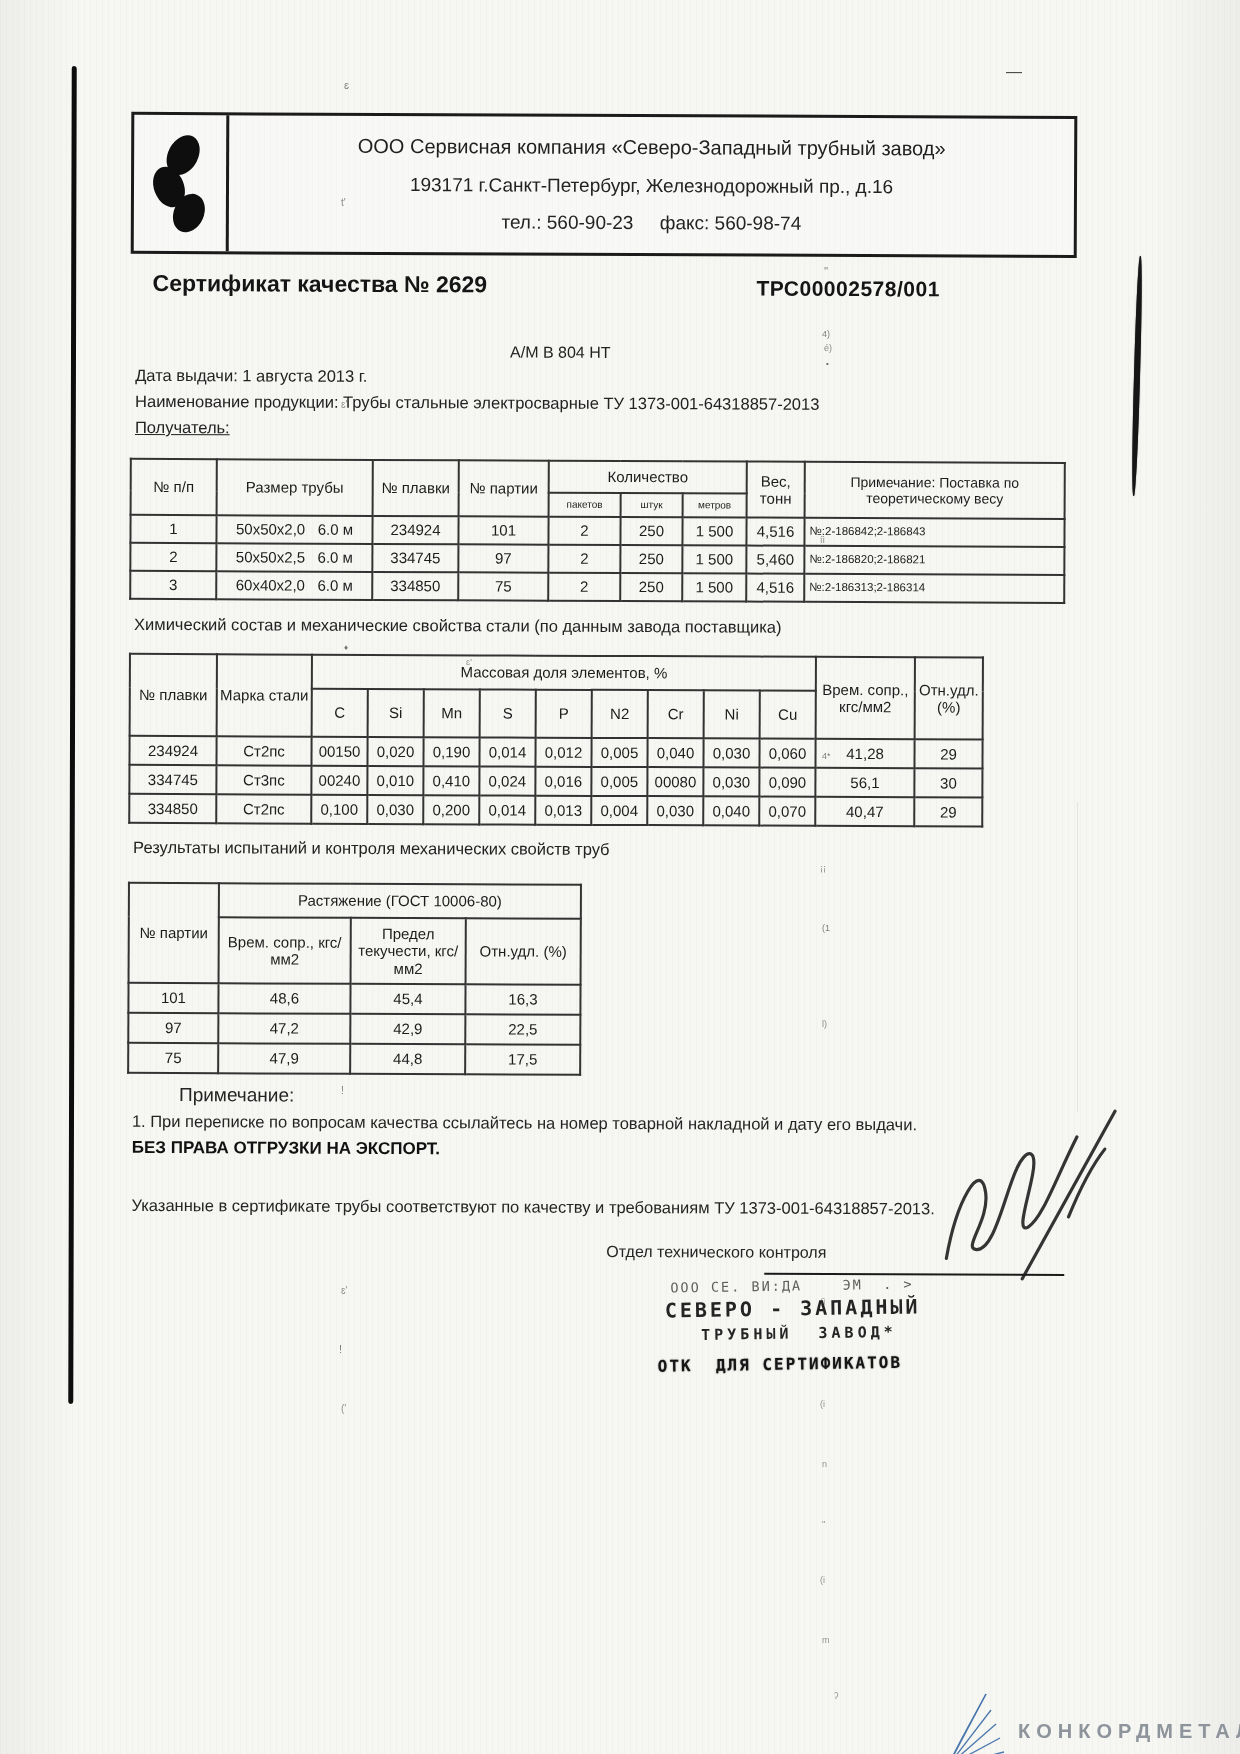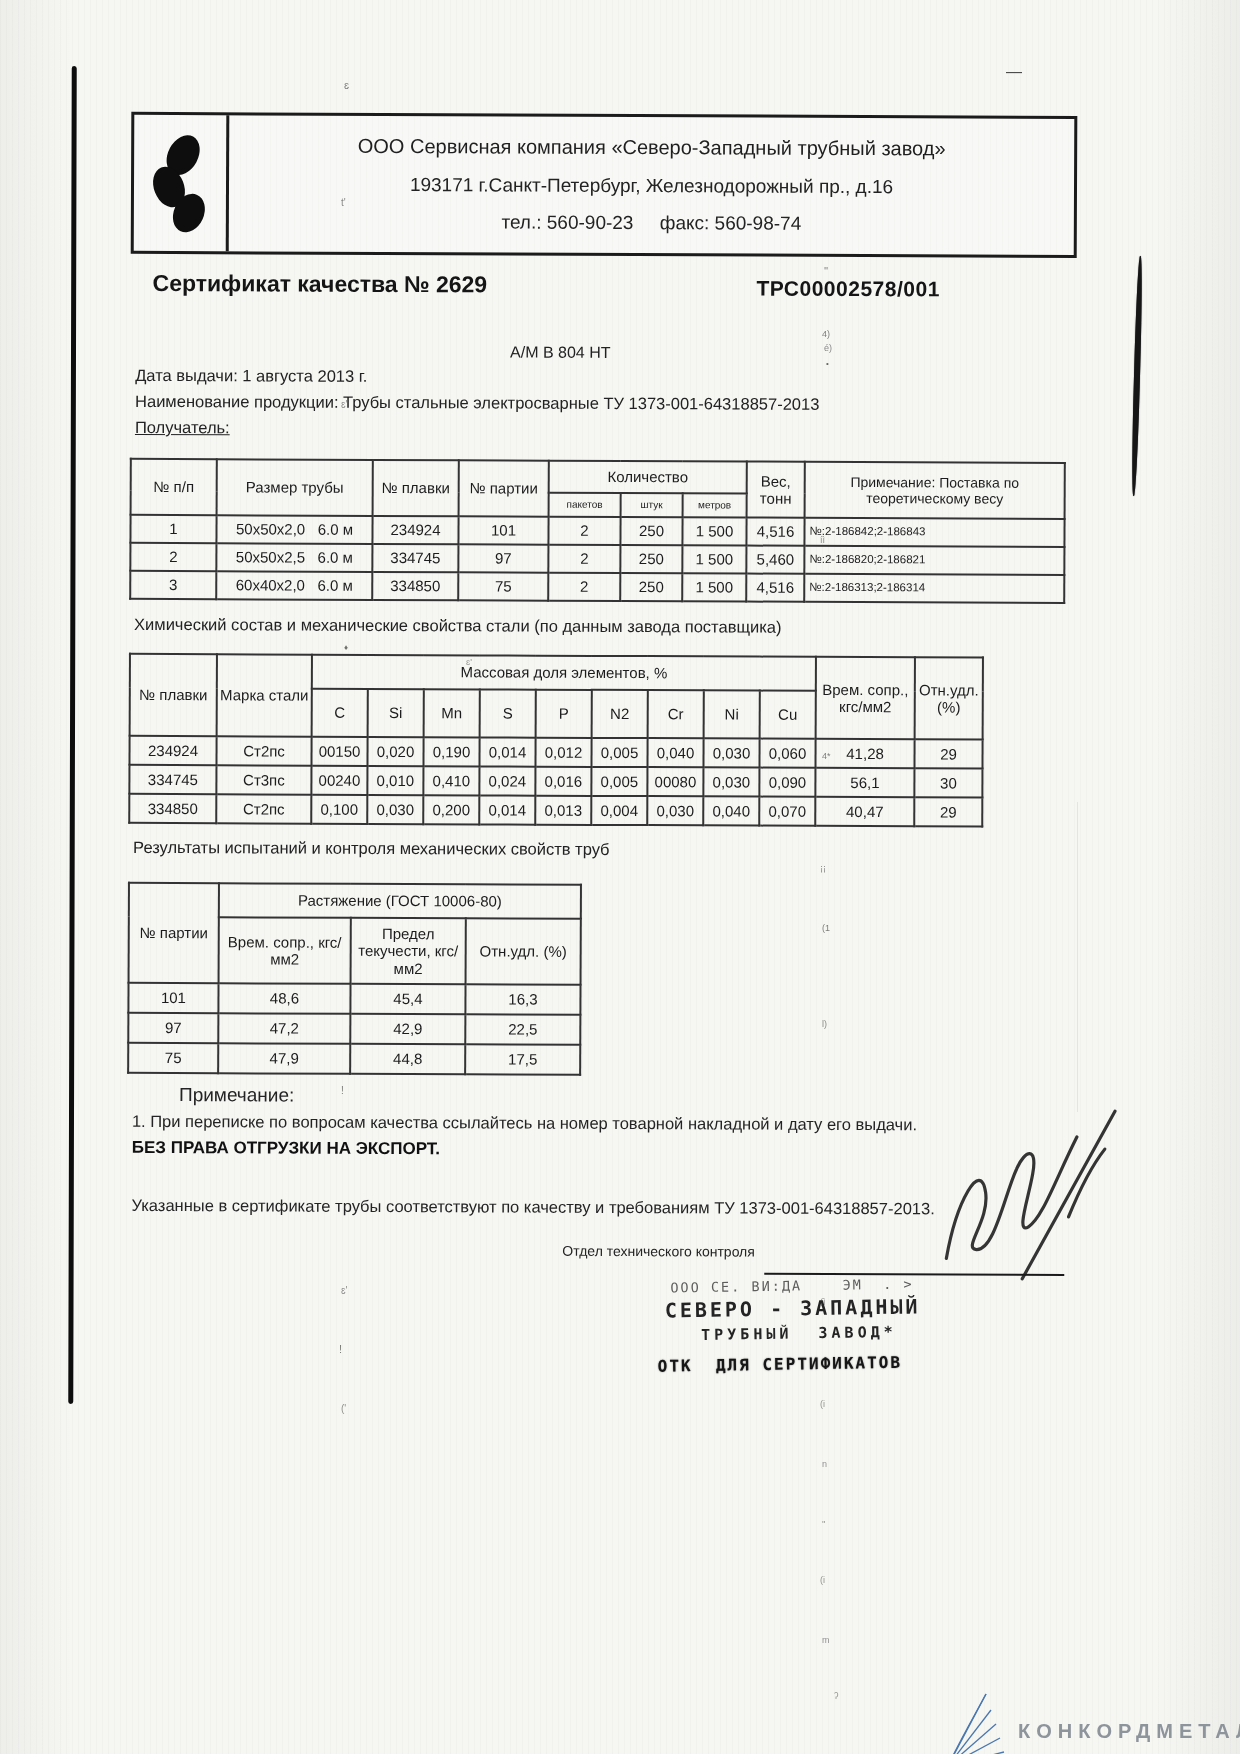--- a/index.html
+++ b/index.html
@@ -47,21 +47,21 @@
   .t2 td{height:25px;}
   .t3{position:absolute;left:128px;top:884px;width:452px;}
   .t3 .hr1 th{height:30px;}
   .t3 .hr2 th{height:62px;}
   .t3 td{height:26px;}
   
   .note-label{position:absolute;left:141px;top:1086px;font-size:19px;margin-left:39px;}
   .note-1{position:absolute;left:133px;top:1114px;font-size:16.5px;}
   .note-2{position:absolute;left:133px;top:1140px;font-size:17px;font-weight:bold;color:#111;}
   .conformity{position:absolute;left:133px;top:1198px;font-size:16.5px;}
-  .sign-label{position:absolute;left:564px;top:1243px;font-size:14px;}
+  .sign-label{position:absolute;left:608px;top:1243px;font-size:16px;}
   .sign-line{position:absolute;left:766px;top:1241px;width:300px;height:31px;border-bottom:2.5px solid #1a1a1a;}
   .signature{position:absolute;left:920px;top:1095px;}
   
   .stamp{position:absolute;left:655px;top:1276px;width:350px;transform:rotate(-1.2deg);font-family:"DejaVu Sans Mono", monospace;color:#242424;}
   .stamp .s1{font-size:13.5px;letter-spacing:2px;opacity:0.72;margin-left:18px;}
   .stamp .s2{font-size:20px;font-weight:bold;letter-spacing:3px;margin-top:3px;margin-left:12px;}
   .stamp .s3{font-size:15px;font-weight:bold;letter-spacing:4px;margin-top:4px;margin-left:48px;}
   .stamp .s4{font-size:16px;font-weight:900;letter-spacing:2px;margin-top:12px;margin-left:4px;color:#161616;text-shadow:0 0 1.5px rgba(0,0,0,0.55);}
   
   .brand{position:absolute;left:1018px;top:1720px;font-size:20px;letter-spacing:6px;color:#8d949b;font-weight:bold;}

